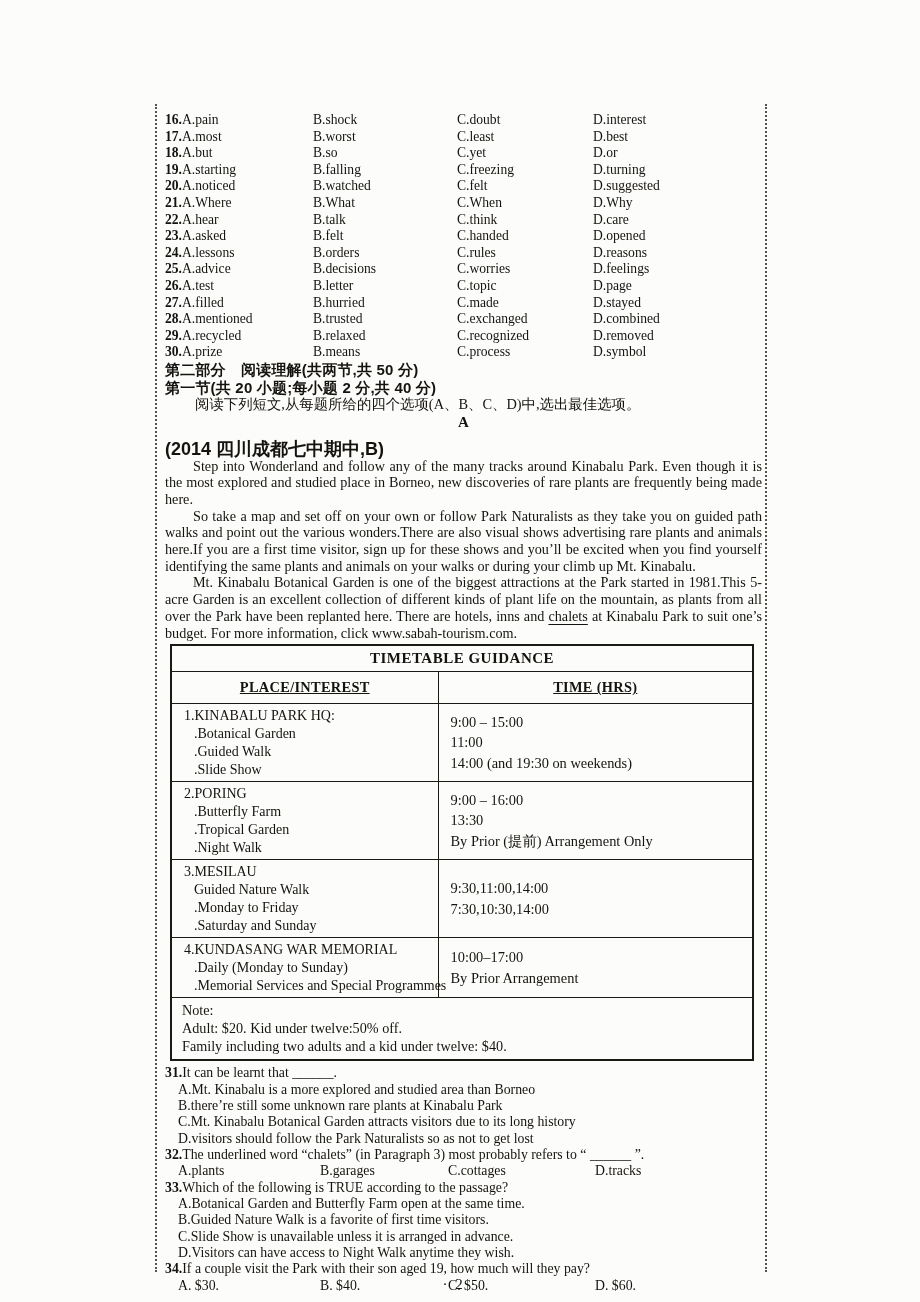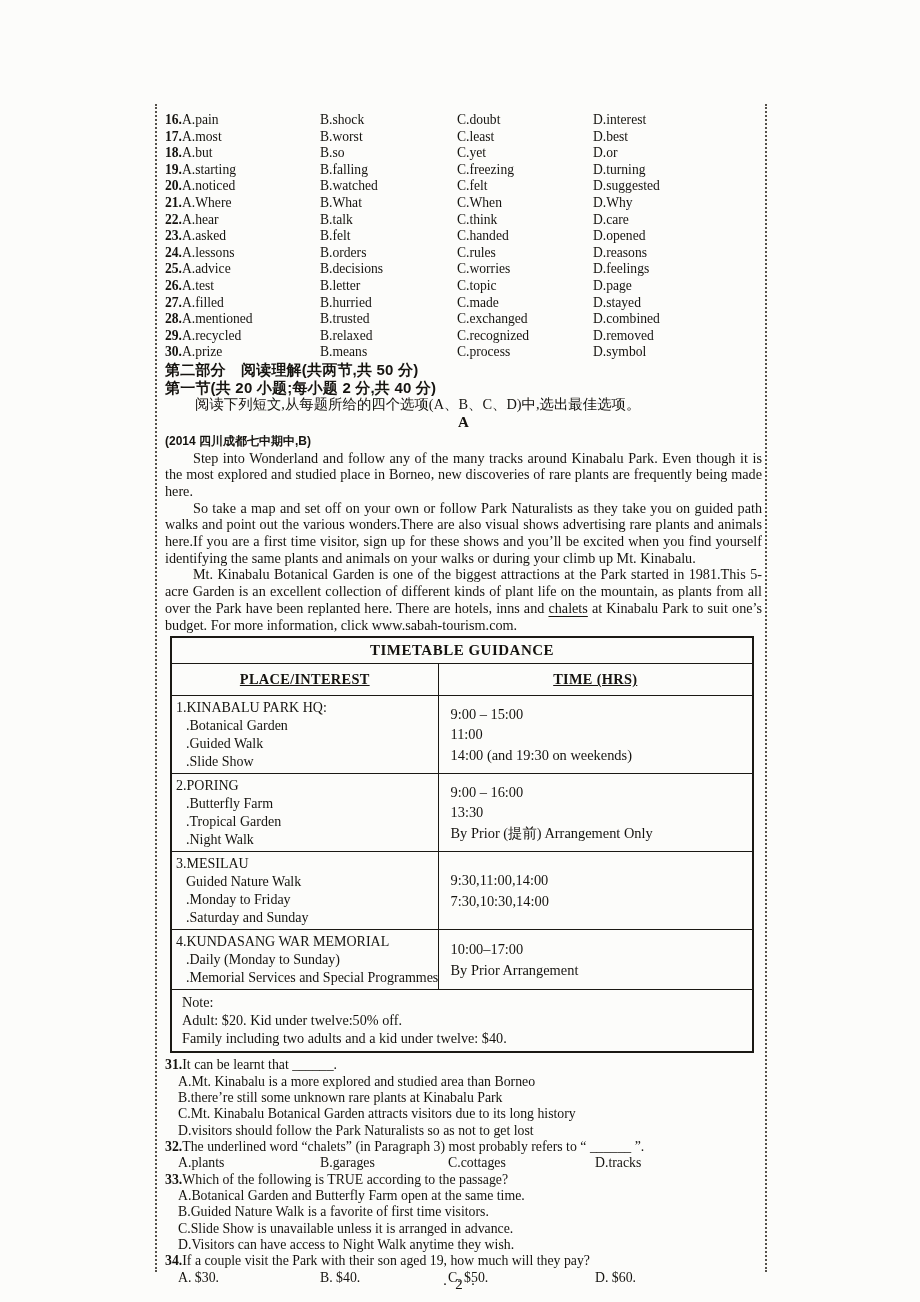--- a/index.html
+++ b/index.html
@@ -7,42 +7,42 @@
   .page{position:relative;width:920px;height:1302px;background:#fcfcfa;
         font-family:"Liberation Serif","DejaVu Serif",serif;color:#15130f;overflow:hidden;}
   .vborder{position:absolute;top:104px;height:1168px;width:0;border-left:2px dotted #55514b;}
   .vb-left{left:155px;}
   .vb-right{left:765px;}
   .content{position:absolute;left:165px;top:0;width:597px;padding-top:112px;}
 
   
   .cloze-row{position:relative;height:16.6px;font-size:13.6px;}
   .cloze-row .opt{position:absolute;top:0;white-space:nowrap;}
-  .oA{left:0;} .oB{left:155px;} .oC{left:292px;} .oD{left:428px;}
+  .oA{left:0;} .oB{left:148px;} .oC{left:292px;} .oD{left:428px;}
   .qnum{font-weight:bold;}
 
   
   .h-cn{font-family:"Liberation Sans","DejaVu Sans",sans-serif;font-weight:bold;
         font-size:15px;line-height:17.6px;letter-spacing:0.2px;}
   .instr{font-size:14.4px;line-height:17.4px;text-indent:30px;}
   .passage-label{font-weight:bold;text-align:center;font-size:15px;line-height:17px;}
   .source{font-family:"Liberation Sans","DejaVu Sans",sans-serif;font-weight:bold;
-          font-size:12px;line-height:18px;margin-top:1px;}
+          font-size:18px;line-height:18px;margin-top:9px;}
 
   .para{margin:0;font-size:14.2px;line-height:16.7px;text-align:justify;text-indent:28px;}
   .ul-word{text-decoration:underline;text-underline-offset:3px;}
 
   
   table.timetable{margin:3px 0 0 5px;width:582px;border-collapse:collapse;
         border:2px solid #1b1914;table-layout:fixed;}
   table.timetable td,table.timetable th{border:1.5px solid #1b1914;}
   .col-place{width:267px;} .col-time{width:315px;}
   .t-title{height:23px;text-align:center;font-weight:bold;font-size:15px;letter-spacing:0.5px;}
   .t-head{height:29px;text-align:center;font-weight:bold;font-size:14.4px;letter-spacing:0.3px;text-decoration:underline;}
-  td.place{vertical-align:top;padding:3px 4px 2px 4px;font-size:14px;line-height:18px;}
+  td.place{vertical-align:top;padding:3px 4px 2px 12px;font-size:14px;line-height:18px;}
   td.place .main{white-space:nowrap;}
   td.place .sub{padding-left:10px;white-space:nowrap;}
   td.time{vertical-align:middle;padding:2px 4px 2px 12px;font-size:14.4px;line-height:20.5px;}
   td.time div{white-space:nowrap;}
   .r1{height:73px;} .r2{height:73px;} .r3{height:72px;} .r4{height:55px;}
   td.note{padding:3px 8px 4px 10px;font-size:14.2px;line-height:18px;height:50px;vertical-align:top;}
 
   
   .questions{margin-top:4px;font-size:13.8px;}
   .q-line{line-height:16.35px;white-space:nowrap;}

